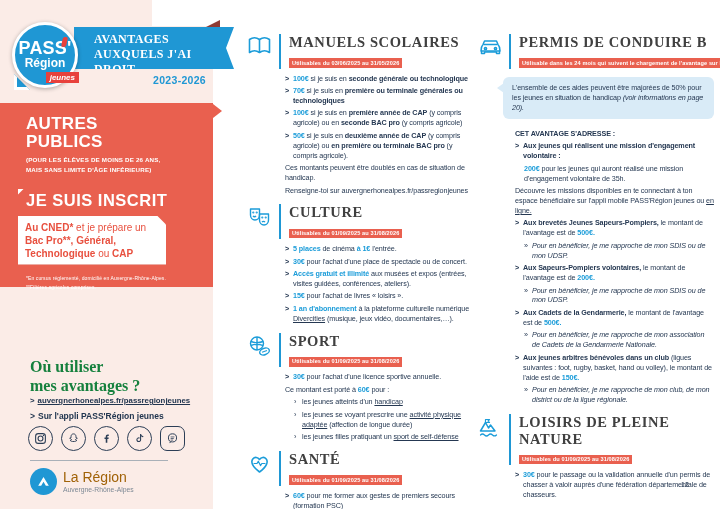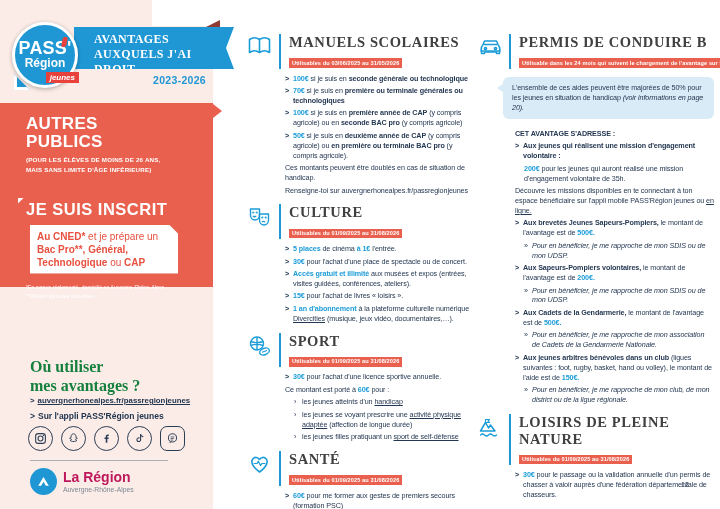--- a/index.html
+++ b/index.html
@@ -24,42 +24,42 @@
     clip-path:polygon(0 0,0 100%,100% 100%);}
   .logo-l1{color:#fff;font-weight:800;font-size:18px;letter-spacing:.2px;line-height:1;}
   .logo-mark{position:absolute;right:8px;top:12px;width:5px;height:10px;background:#e8413c;border-radius:2px;transform:skewX(-12deg);}
   .logo-l2{color:#fff;font-weight:700;font-size:12px;line-height:1.1;}
   .logo-tag{position:absolute;right:-4px;bottom:2px;background:#e8413c;color:#fff;font-size:8px;font-weight:700;font-style:italic;padding:1px 4px;}
 
   .red-block{position:absolute;left:0;top:103px;width:213px;height:184px;background:#e9604f;box-sizing:border-box;padding-top:12px;}
   .red-arrow{position:absolute;left:213px;top:104px;width:0;height:0;border-top:7px solid transparent;border-bottom:7px solid transparent;border-left:9px solid #e9604f;}
   .autres-title{padding-left:26px;color:#fff;font-weight:800;font-size:17px;line-height:1.05;letter-spacing:.3px;}
   .autres-sub{padding-left:26px;margin-top:4px;color:#fff;font-weight:700;font-size:6.2px;line-height:1.6;letter-spacing:.2px;}
-  .inscrit-title{padding-left:26px;margin-top:25px;color:#fff;font-weight:800;font-size:16.5px;letter-spacing:.5px;position:relative;}
+  .inscrit-title{padding-left:26px;margin-top:16px;color:#fff;font-weight:800;font-size:16.5px;letter-spacing:.5px;position:relative;}
   .inscrit-title::before{content:"";position:absolute;left:18px;top:-2px;width:6px;height:6px;background:#fff;clip-path:polygon(0 0,100% 0,0 100%);}
-  .cned-box{margin:6px 0 0 30px;width:134px;background:#fff;padding:5px 7px;box-sizing:content-box;
+  .cned-box{margin:6px 0 0 18px;width:134px;background:#fff;padding:5px 7px;box-sizing:content-box;
     clip-path:polygon(0 0,calc(100% - 9px) 0,100% 9px,100% 100%,0 100%);
     font-size:10px;line-height:1.3;color:#e8503f;font-weight:500;box-shadow:0 1px 2px rgba(0,0,0,.15);}
   .cned-box .seg-bold{font-weight:800;}
   .footnotes{padding-left:26px;margin-top:9px;color:#fff;font-size:5px;line-height:1.8;letter-spacing:.1px;}
 
   .where-title{position:absolute;left:30px;top:357px;font-family:"Liberation Serif",serif;font-weight:700;font-size:16px;color:#15803d;line-height:1.2;}
   .sb-link{position:absolute;left:30px;color:#223650;font-weight:700;}
   .sb-link .arr{margin-right:3px;}
   #sb-link1{top:396px;font-size:7.8px;}
   #sb-link1 .lk{text-decoration:underline;}
   #sb-link2{top:411px;font-size:8.5px;}
   .social{position:absolute;left:28px;top:426px;display:flex;gap:8px;align-items:center;}
   .soc{width:25px;height:25px;border:1.6px solid #2c3e56;border-radius:50%;display:flex;align-items:center;justify-content:center;background:transparent;box-sizing:border-box;}
   .soc.sq{border-radius:7px;}
   .soc svg{display:block;}
   .divider{position:absolute;left:30px;top:460px;width:138px;height:1px;background:#a9b0b8;}
   .region{position:absolute;left:30px;top:468px;display:flex;align-items:center;gap:6px;}
   .region-circle{width:27px;height:27px;border-radius:50%;background:#1f97d4;display:flex;align-items:center;justify-content:center;}
-  .region-name{font-weight:700;font-size:14px;color:#be185d;line-height:1;}
+  .region-name{font-weight:400;font-size:14px;color:#a16207;line-height:1;}
   .region-sub{font-size:6.8px;color:#7c8894;margin-top:2px;}
 
   
   #col-mid{position:absolute;left:247px;top:34px;width:224px;}
   #col-right{position:absolute;left:477px;top:34px;width:237px;}
 
   .section{margin-bottom:9px;}
   .sec-head{display:flex;align-items:flex-start;}
   .sec-icon{width:32px;flex:none;padding-top:1px;}
   .sec-icon svg{display:block;}

